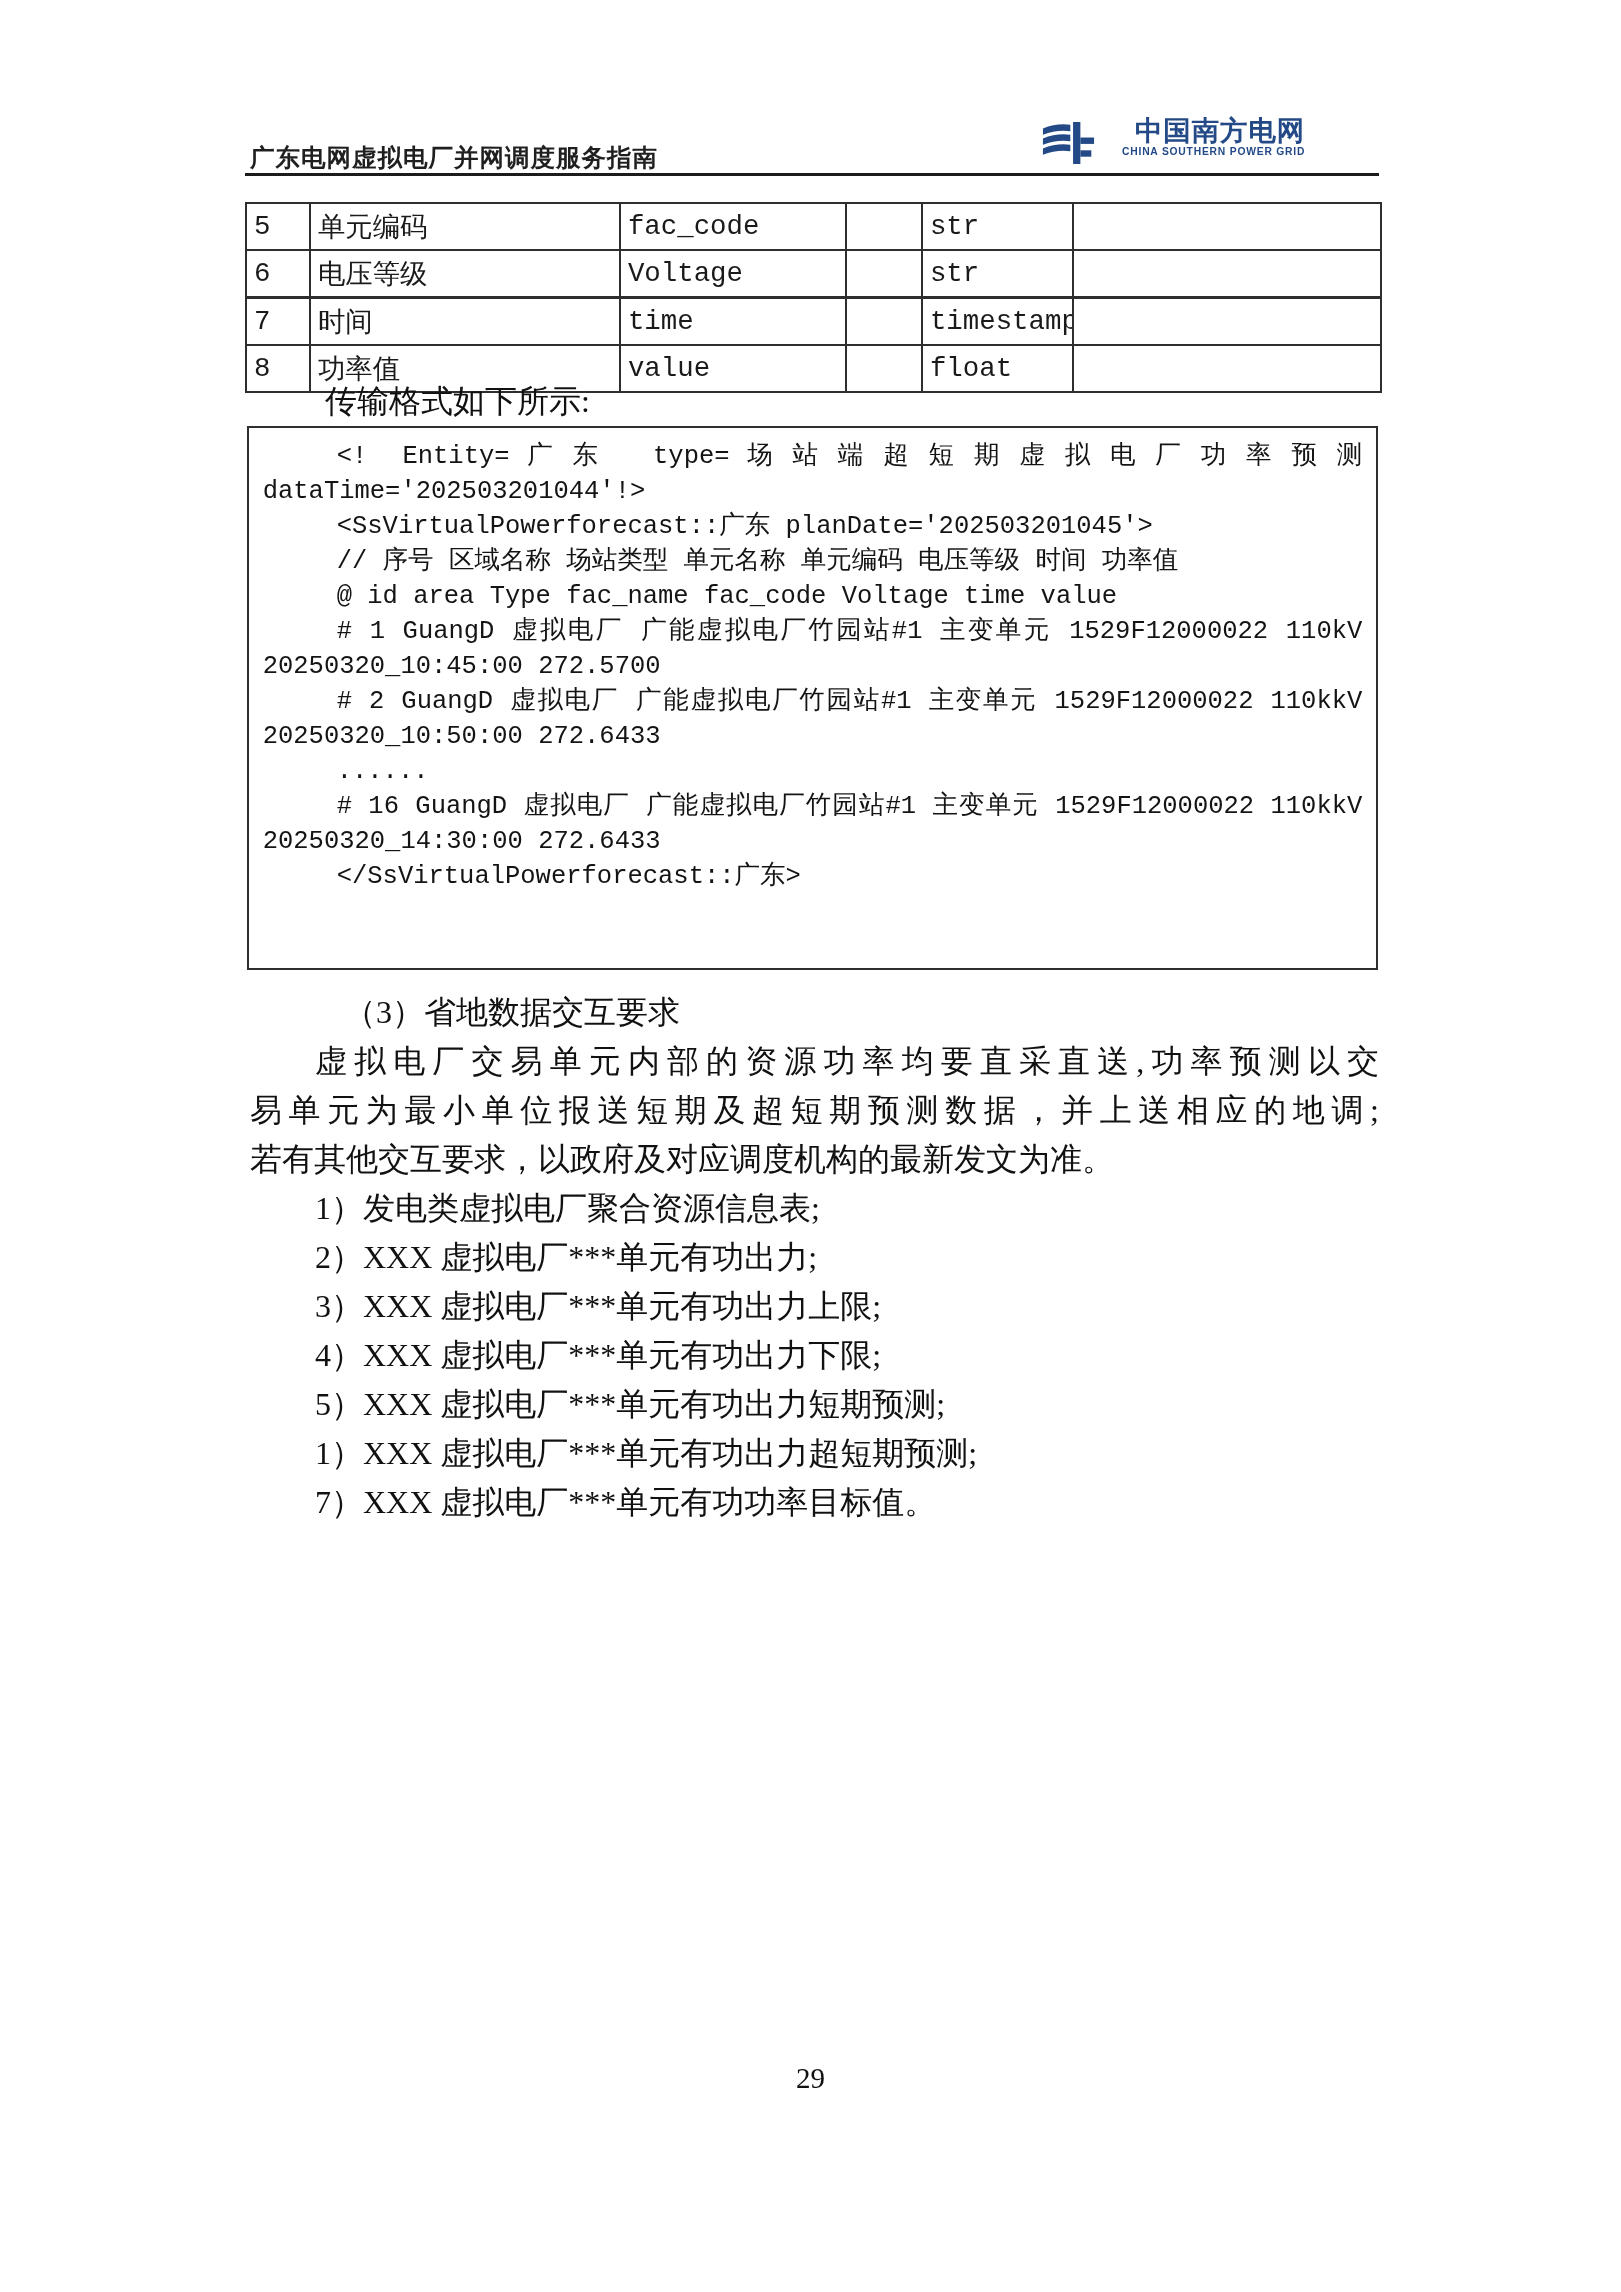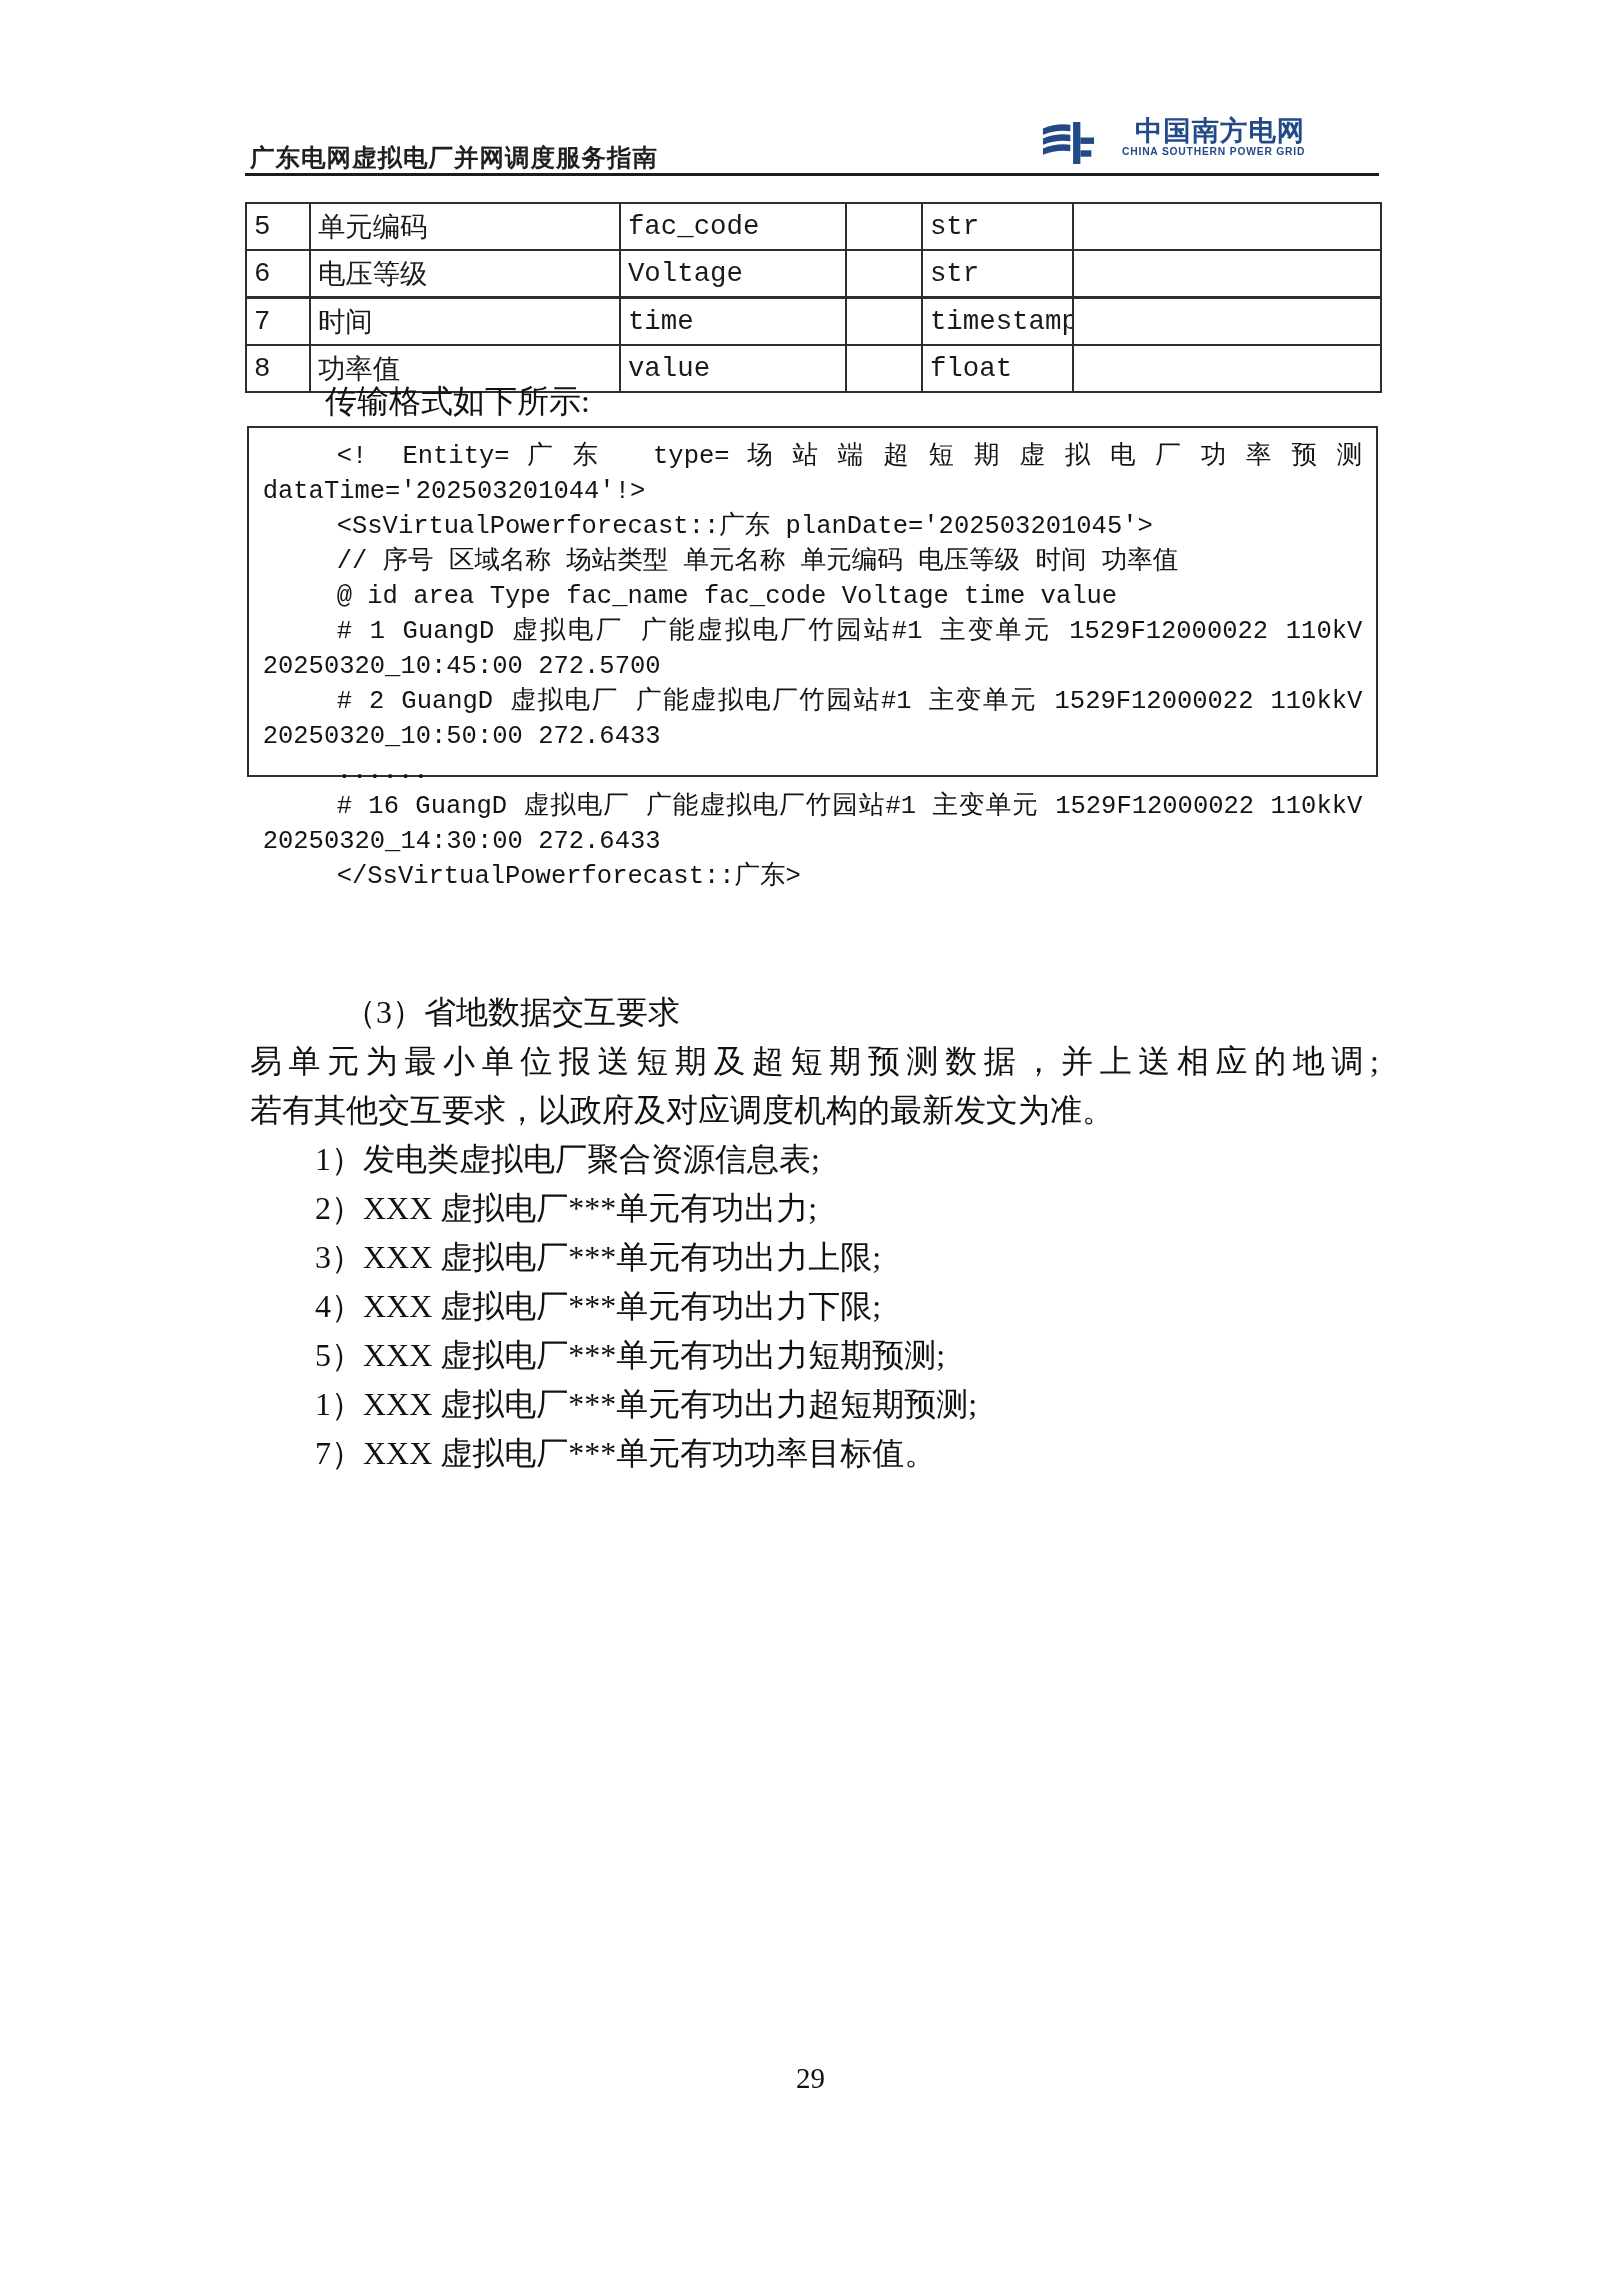--- a/index.html
+++ b/index.html
@@ -40,21 +40,21 @@
     font-size:27.4px; color:#1a1a1a; overflow:hidden; white-space:nowrap;
   }
   table.spec tr.thick-top td { border-top-width:3.9px; }
   .mono { font-family:"Liberation Mono","DejaVu Sans Mono",monospace; font-size:25.5px; }
 
   
   .code-intro {
     position:absolute; left:325px; top:380px; font-size:32px; color:#111;
   }
   .code-box {
-    position:absolute; left:247px; top:426px; width:1131px; height:351px;
+    position:absolute; left:247px; top:426px; width:1131px; height:544px;
     border:2.9px solid #2e2e2e; box-sizing:border-box; padding:10.8px 13.7px 0 13.7px;
   }
   .code-line {
     font-family:"Liberation Mono","DejaVu Sans Mono",monospace;
     font-size:25.5px; line-height:35px; white-space:pre-wrap; color:#141414;
   }
   .code-line.ind { padding-left:74px; }
   .code-line.fill { text-align:justify; text-align-last:justify; }
 
   
@@ -158,20 +158,21 @@
     <div class="code-line ind fill"># 2 GuangD 虚拟电厂 广能虚拟电厂竹园站#1 主变单元 1529F12000022 110kkV</div>
     <div class="code-line">20250320_10:50:00 272.6433</div>
     <div class="code-line ind">......</div>
     <div class="code-line ind fill"># 16 GuangD 虚拟电厂 广能虚拟电厂竹园站#1 主变单元 1529F12000022 110kkV</div>
     <div class="code-line">20250320_14:30:00 272.6433</div>
     <div class="code-line ind">&lt;/SsVirtualPowerforecast::广东&gt;</div>
   </div>
 
   <div class="section">
     <div class="bline pad-head">（3）省地数据交互要求</div>
+    <div class="bline jfill pad2">虚拟电厂交易单元内部的资源功率均要直采直送,功率预测以交</div>
     <div class="bline jfill">易单元为最小单位报送短期及超短期预测数据，并上送相应的地调;</div>
     <div class="bline wrap">若有其他交互要求，以政府及对应调度机构的最新发文为准。</div>
     <div class="bline pad2">1）发电类虚拟电厂聚合资源信息表;</div>
     <div class="bline pad2">2）XXX 虚拟电厂***单元有功出力;</div>
     <div class="bline pad2">3）XXX 虚拟电厂***单元有功出力上限;</div>
     <div class="bline pad2">4）XXX 虚拟电厂***单元有功出力下限;</div>
     <div class="bline pad2">5）XXX 虚拟电厂***单元有功出力短期预测;</div>
     <div class="bline pad2">1）XXX 虚拟电厂***单元有功出力超短期预测;</div>
     <div class="bline pad2">7）XXX 虚拟电厂***单元有功功率目标值。</div>
   </div>

